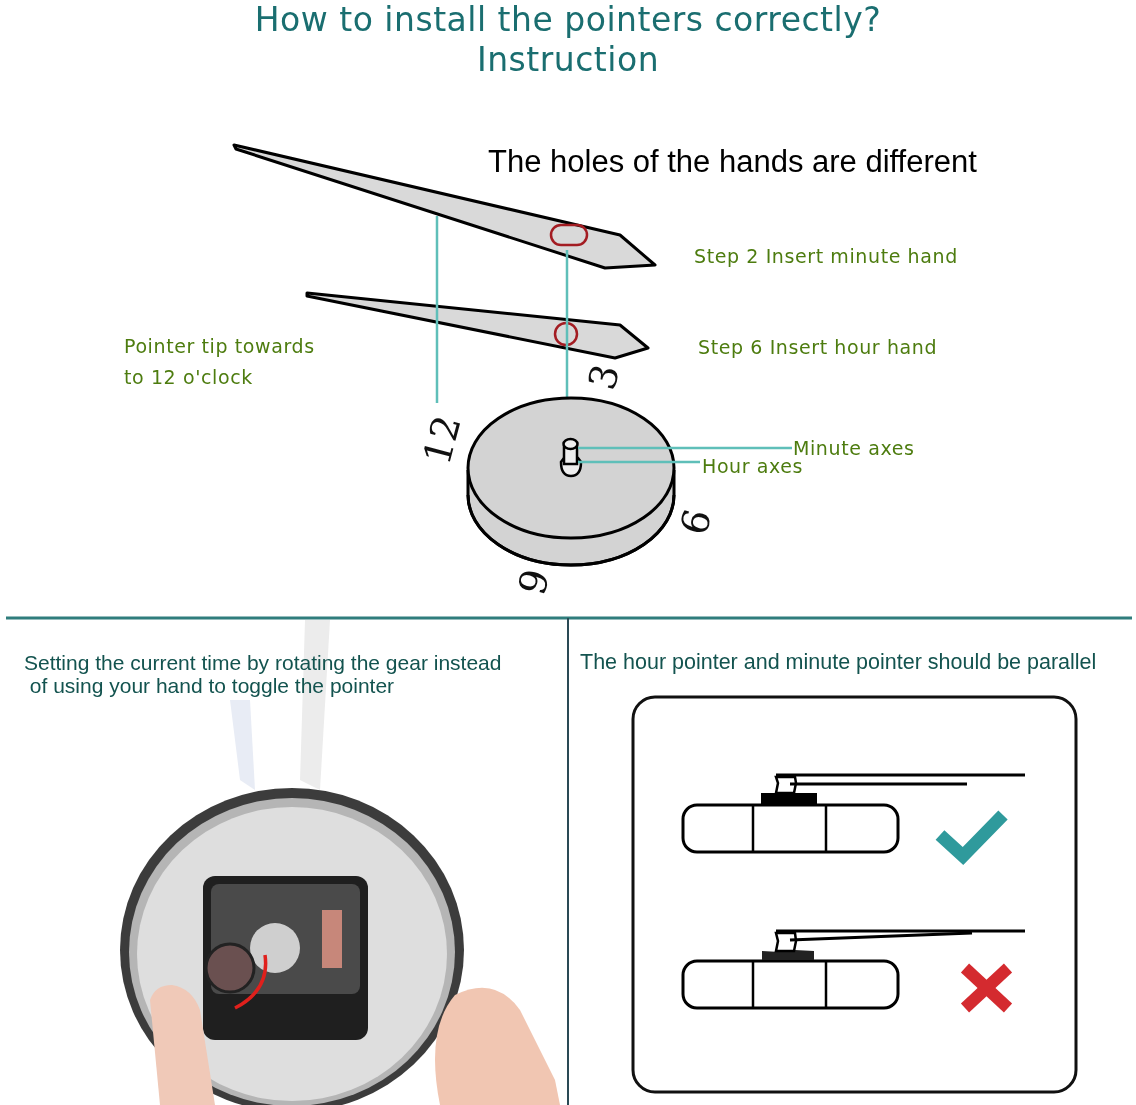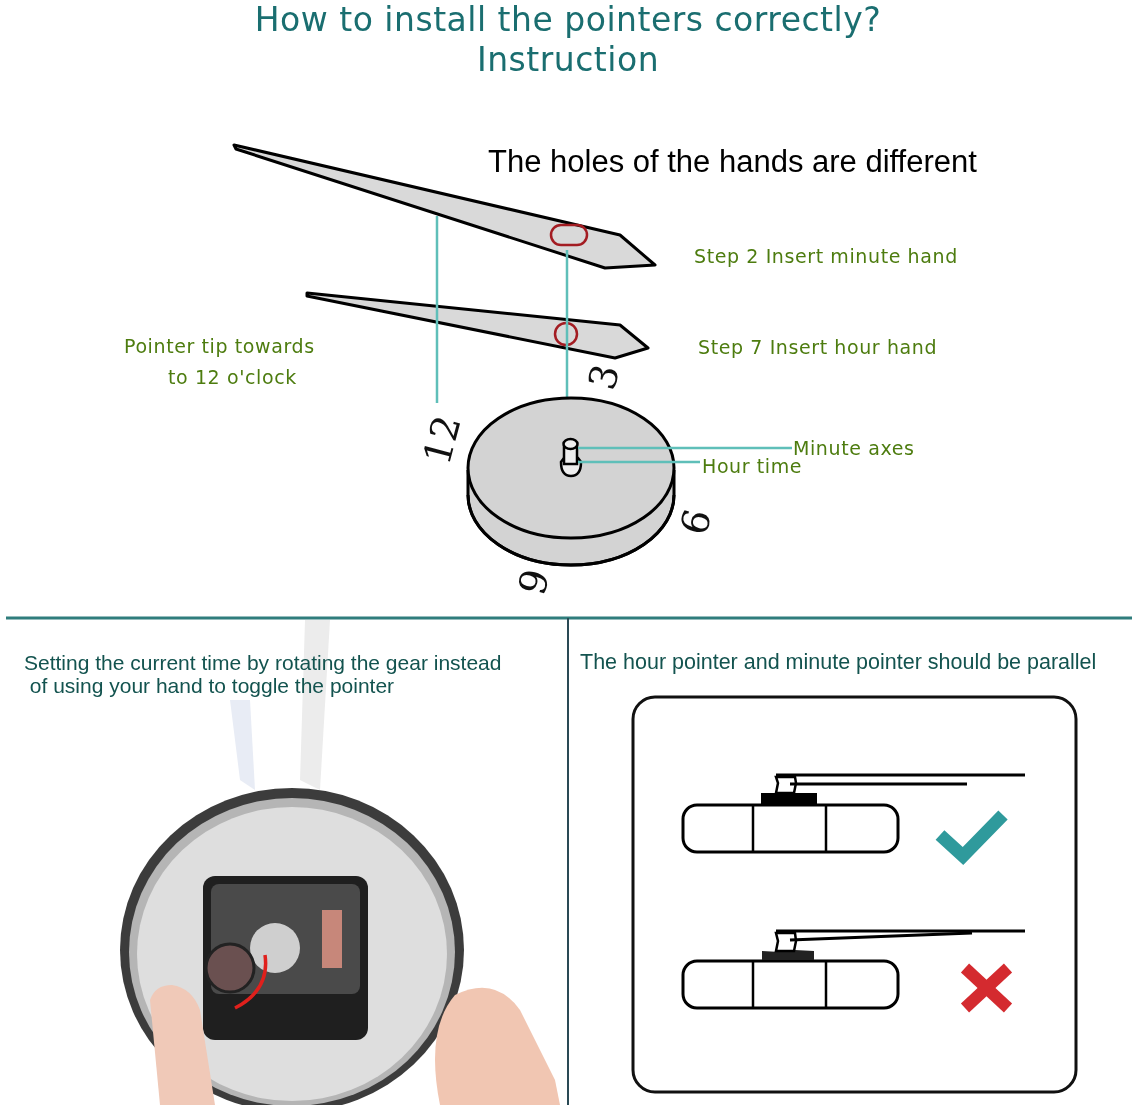--- a/index.html
+++ b/index.html
@@ -97,25 +97,25 @@
     <circle cx="275" cy="948" r="25" fill="#cfcfcf"></circle>
     <circle cx="230" cy="968" r="24" fill="#6a5050" stroke="#222" stroke-width="3"></circle>
     <path d="M265,955 Q270,990 235,1008" fill="none" stroke="#e0201c" stroke-width="3.5"></path>
     <path d="M160,1105 L150,1000 Q155,985 172,985 Q192,988 200,1010 L215,1105 Z" fill="#f0c9b8"></path>
     <path d="M440,1105 Q425,1030 455,995 Q495,975 520,1010 L555,1080 L560,1105 Z" fill="#f1c6b2"></path>
   </g>
 </svg>
 
 <div class="abs subtitle">The  holes of the hands are different</div>
 <div class="abs label" style="left:694px; top:245px;">Step 2 Insert minute hand</div>
-<div class="abs label" style="left:698px; top:336px;">Step 7 Insert hour hand</div>
+<div class="abs label" style="left:698px; top:336px;">Step 6 Insert hour hand</div>
 <div class="abs label" style="left:124px; top:335px;">Pointer tip towards</div>
-<div class="abs label" style="left:124px; top:366px;margin-left:44px;">to 12 o'clock</div>
+<div class="abs label" style="left:124px; top:366px;">to 12 o'clock</div>
 <div class="abs label" style="left:793px; top:437px;text-align:center;">Minute axes</div>
-<div class="abs label" style="left:702px; top:455px;">Hour time</div>
+<div class="abs label" style="left:702px; top:455px;">Hour axes</div>
 
 <div class="abs num" style="left:418px; top:418px; transform:rotate(-75deg);">12</div>
 <div class="abs num" style="left:592px; top:355px; transform:rotate(-75deg);">3</div>
 <div class="abs num" style="left:684px; top:500px; transform:rotate(-75deg);">6</div>
 <div class="abs num" style="left:522px; top:560px; transform:rotate(-75deg);">9</div>
 
 <div class="abs panel-caption" style="left:24px; top:652px; font-size:21px;">Setting the current time by rotating the gear instead</div>
 <div class="abs panel-caption" style="left:24px; top:675px; font-size:21px; white-space:pre;"> of using your hand to toggle the pointer</div>
 <div class="abs panel-caption" style="left:580px; top:651px; font-size:21.5px;">The hour pointer and minute pointer should be parallel</div>
 

